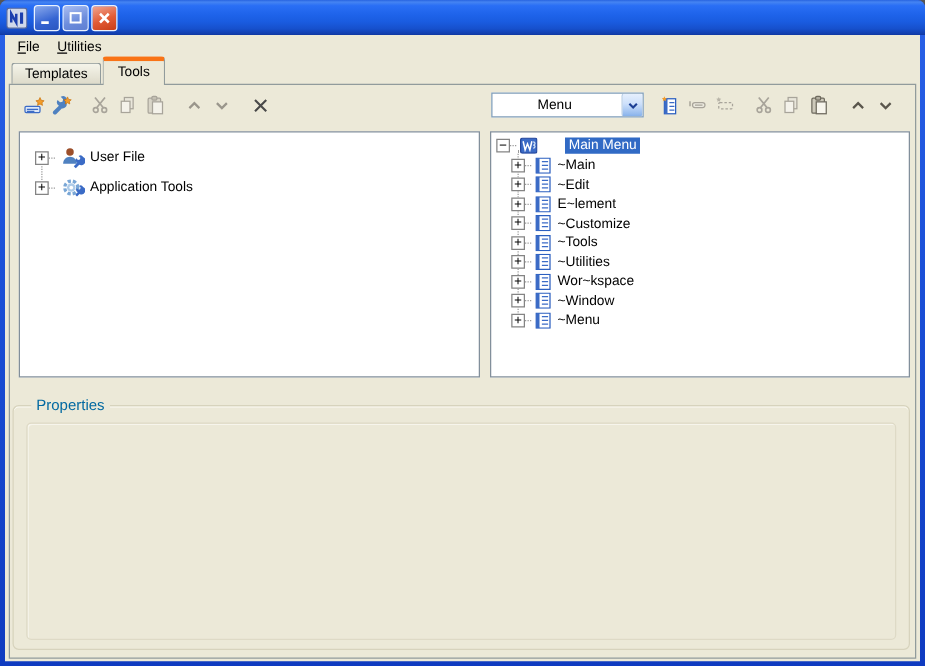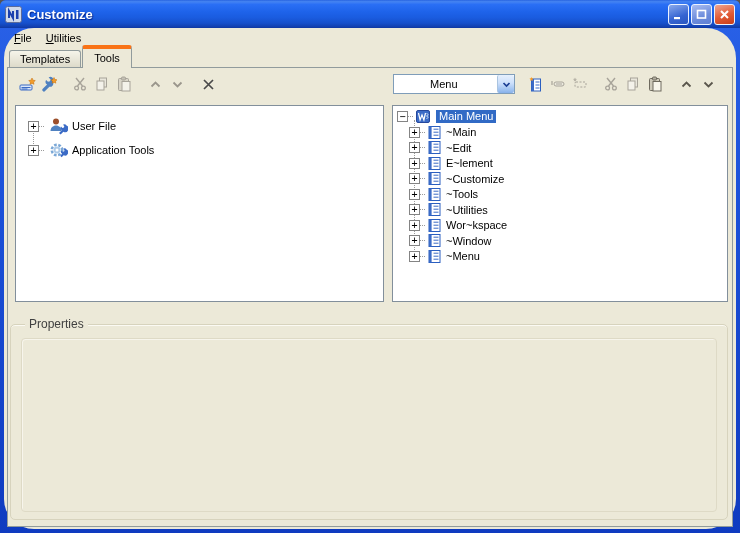--- a/index.html
+++ b/index.html
@@ -31,21 +31,20 @@
   }
   .btn-min, .btn-max { background:linear-gradient(160deg,#89a9ec 0%,#3564d2 60%,#2a56c0 100%); }
   .btn-max { background:linear-gradient(160deg,#aabdf0 0%,#6c8cdc 60%,#5f7fd2 100%); }
   .btn-close { background:linear-gradient(160deg,#f0a692 0%,#e25b35 55%,#c83d18 100%); }
   .win-btn svg { display:block; }
 
   
   .client {
     position:absolute; left:4px; right:4px; top:28px; bottom:4px;
     background:#ece9d8;
-    border-radius:30px;
   }
 
   
   .menubar { height:19px; display:flex; align-items:center; padding-left:4px; }
   .menu-item { font-size:11px; color:#000; padding:2px 8px 2px 6px; cursor:default; }
   .menu-item .acc { text-decoration:underline; }
 
   
   .tabstrip { height:20px; position:relative; padding-left:5px; display:flex; align-items:flex-end; }
   .tab {
@@ -109,51 +108,50 @@
 
   .ltree { padding:8px 0 0 12px; }
   .ltree .trow { height:24px; }
   .ltree .ticon { width:20px; height:18px; margin:0 4px; flex:none; }
 
   .rtree { padding:3px 0 0 4px; }
   .rtree .trow { height:15.5px; }
   .rtree .child { padding-left:12px; }
   .rtree .ticon { width:14px; height:13px; margin:0 4px 0 3px; flex:none; }
   .root-label {
-    background:#316ac5; color:#fff; padding:0px 3px 1px 3px; margin-left:2px;
+    background:#316ac5; color:#fff; padding:0px 3px 1px 3px; margin-left:18px;
   }
 
   
   .groupbox {
     position:absolute; left:2px; right:4px; top:256px; height:196px;
     border:1px solid #d7d3bd; border-radius:5px;
     box-shadow:inset 0 1px 0 #fbfaf3;
   }
   .groupbox-label {
     position:absolute; top:-8px; left:14px; background:#ece9d8; padding:0 4px;
-    font-size:12px; color:#404040;text-align:right;
+    font-size:12px; color:#0369a1;text-align:right;
   }
   .group-inner {
     position:absolute; left:10px; right:10px; top:13px; bottom:7px;
     border:1px solid #dedac6; border-radius:4px;
     box-shadow:inset 1px 1px 0 #f7f5ec;
   }
 </style>
 </head>
 <body>
 
 <div class="window">
 
   <div class="titlebar">
     <svg class="app-icon" viewBox="0 0 17 17">
       <rect x="0.5" y="0.5" width="16" height="16" rx="2" fill="#cfd8ea" stroke="#5a6a9a"></rect>
       <path d="M4 12 V5 l4 7 V5" stroke="#1b3fae" stroke-width="2" fill="none"></path>
       <rect x="11" y="4" width="2.5" height="9" fill="#1b3fae"></rect>
     </svg>
-    <span class="title-text">Customize</span>
     <div class="win-btns">
       <div class="win-btn btn-min">
         <svg width="11" height="11" viewBox="0 0 11 11">
             <rect x="1" y="8" width="6" height="2.2" fill="#fff"></rect>
           </svg>
       </div>
       <div class="win-btn btn-max">
         <svg width="11" height="11" viewBox="0 0 11 11">
             <rect x="1.5" y="1.5" width="8" height="7.5" fill="none" stroke="#fff" stroke-width="1.6"></rect>
           </svg>

